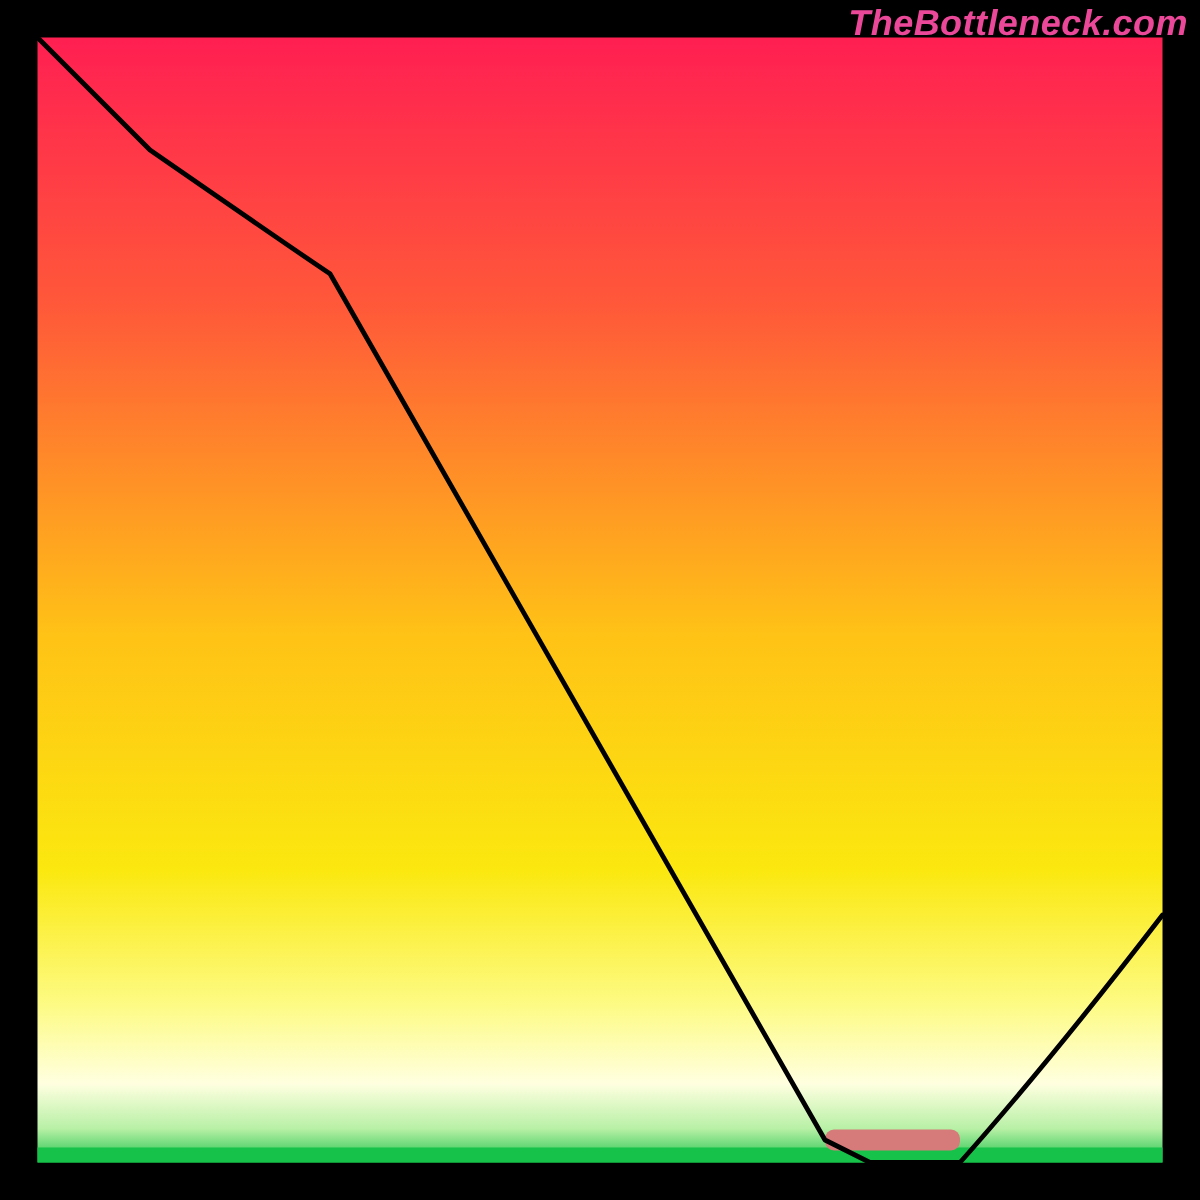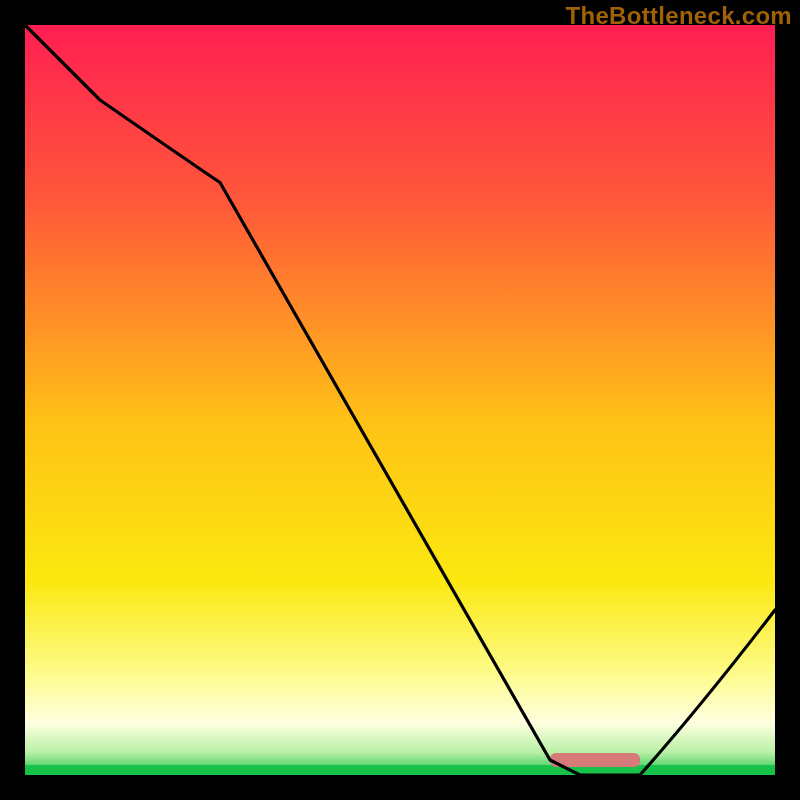--- a/index.html
+++ b/index.html
@@ -18,23 +18,24 @@
   }
   svg {
     display: block;
   }
   .watermark {
     position: absolute;
     top: 2px;
     right: 8px;
     font-size: 24px;
     font-weight: 600;
-    color: #a16207;
+    color: #ec4899;
     letter-spacing: 0.3px;
     user-select: none;
+    font-style: italic;
   }
 </style>
 </head>
 <body>
 
 <div class="canvas-wrap">
   <div class="watermark">TheBottleneck.com</div>
 
   <svg id="chart-svg" width="800" height="800">
     <defs>

